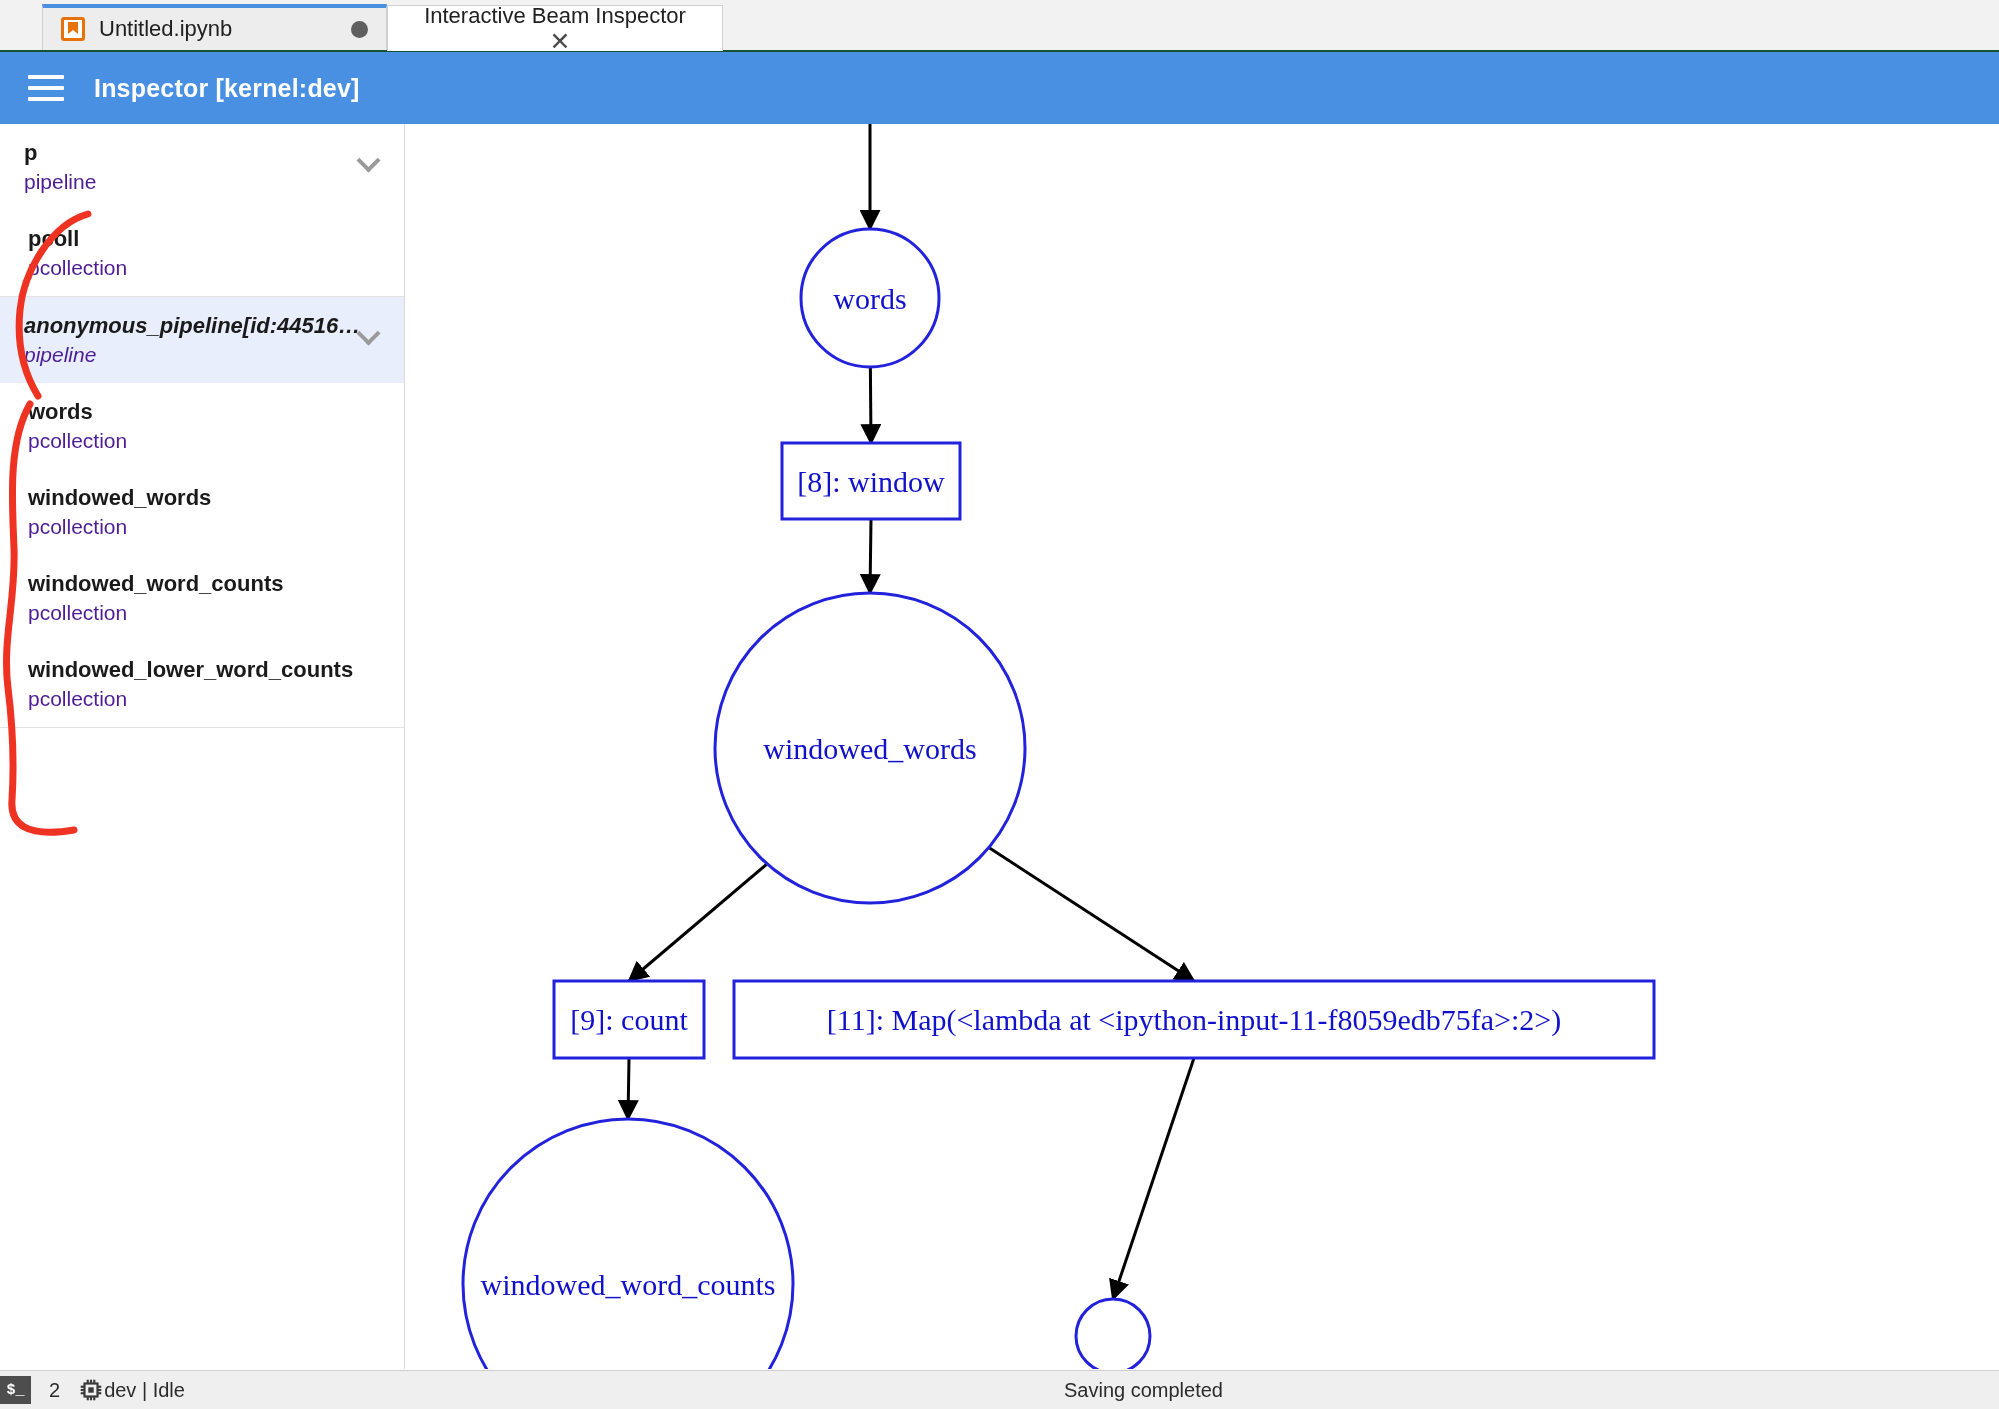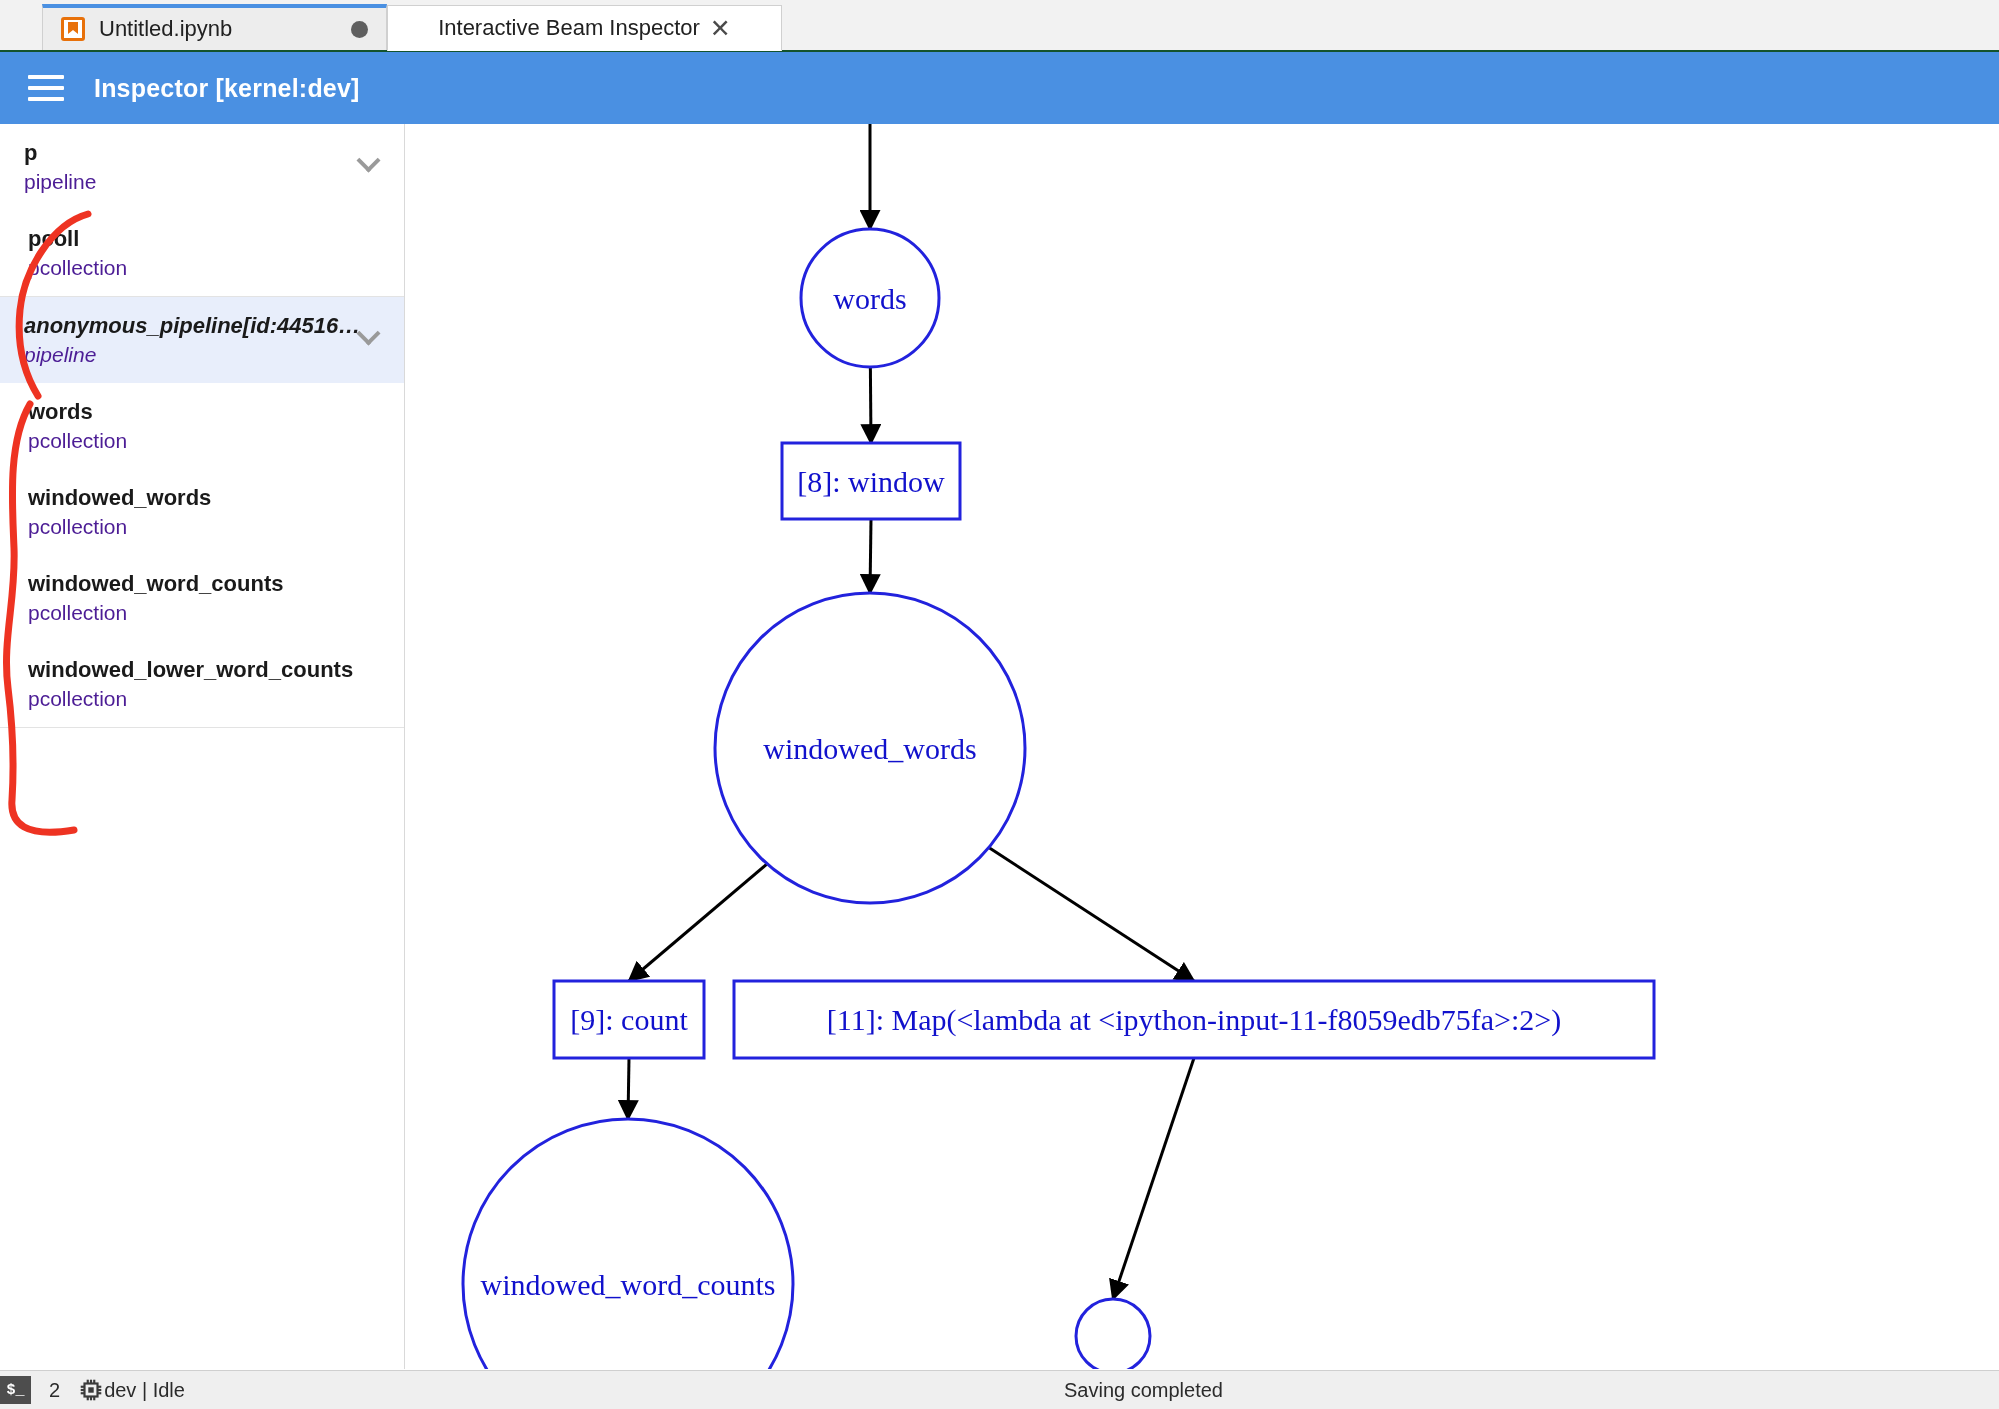--- a/index.html
+++ b/index.html
@@ -43,23 +43,24 @@
     background: #ededed;
     border: 1px solid #d0d0d0;
     border-bottom: none;
     border-top: 4px solid #4a90e2;
     width: 345px;
   }
   .tab.active {
     background: #ffffff;
     border: 1px solid #d0d0d0;
     border-bottom: 1px solid #ffffff;
-    width: 395px;
+    width: 336px;
     justify-content: center;
     margin-bottom: -1px;
+    flex-direction: column;
   }
   .nb-icon {
     width: 24px; height: 24px;
     border: 3px solid #e8710a;
     border-radius: 3px;
     margin-right: 14px;
     flex: 0 0 auto;
     position: relative;
     background: #fff;
     box-sizing: border-box;

